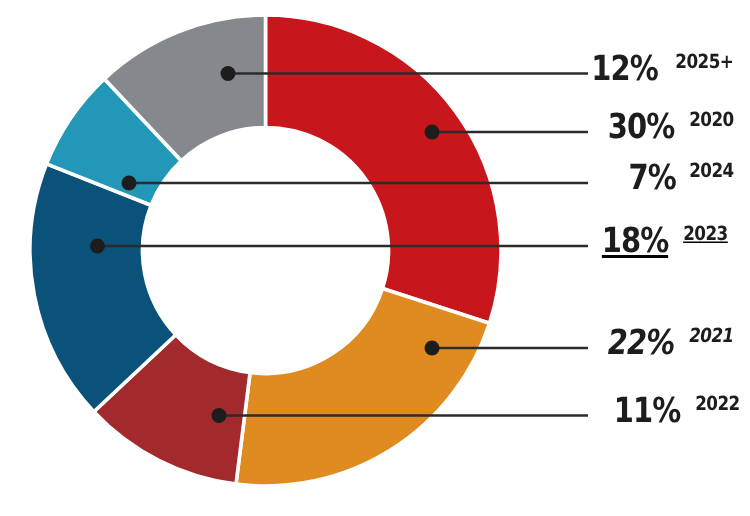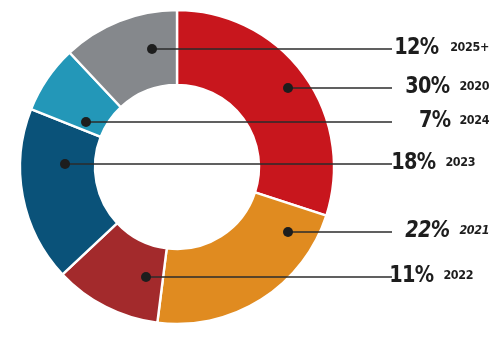--- a/index.html
+++ b/index.html
@@ -37,21 +37,21 @@
     stroke-width: 1.7;
     fill: none;
     stroke-linecap: butt;
   }
   .leader-dot {
     fill: #1d1d1d;
   }
   .label-group {
     position: absolute;
     display: flex;
-    align-items: center;
+    align-items: flex-start;
     justify-content: flex-end;
     white-space: nowrap;
     line-height: 1;
   }
   .label-pct {
     font-family: "DejaVu Sans", sans-serif;
     font-weight: bold;
     font-size: 23px;
     letter-spacing: -0.8px;
     color: #1d1d1d;
@@ -101,25 +101,25 @@
   </svg>
   <div id="labels-layer">
       <div class="label-group" style="left: 230px; top: 74px; width: 262px;">
         <span class="label-pct">30%</span>
         <span class="label-year">2020</span>
       </div>
       <div class="label-group" style="left: 230px; top: 218px; width: 262px; font-style: italic;">
         <span class="label-pct">22%</span>
         <span class="label-year">2021</span>
       </div>
-      <div class="label-group" style="left: 214px; top: 263px; width: 262px;">
+      <div class="label-group" style="left: 234px; top: 263px; width: 262px;">
         <span class="label-pct">11%</span>
         <span class="label-year">2022</span>
       </div>
-      <div class="label-group" style="left: 216px; top: 150px; width: 262px;">
+      <div class="label-group" style="left: 226px; top: 150px; width: 262px; text-decoration: underline;">
         <span class="label-pct">18%</span>
         <span class="label-year">2023</span>
       </div>
       <div class="label-group" style="left: 230px; top: 108px; width: 262px;">
         <span class="label-pct">7%</span>
         <span class="label-year">2024</span>
       </div>
       <div class="label-group" style="left: 230px; top: 35px; width: 262px;">
         <span class="label-pct">12%</span>
         <span class="label-year">2025+</span>

